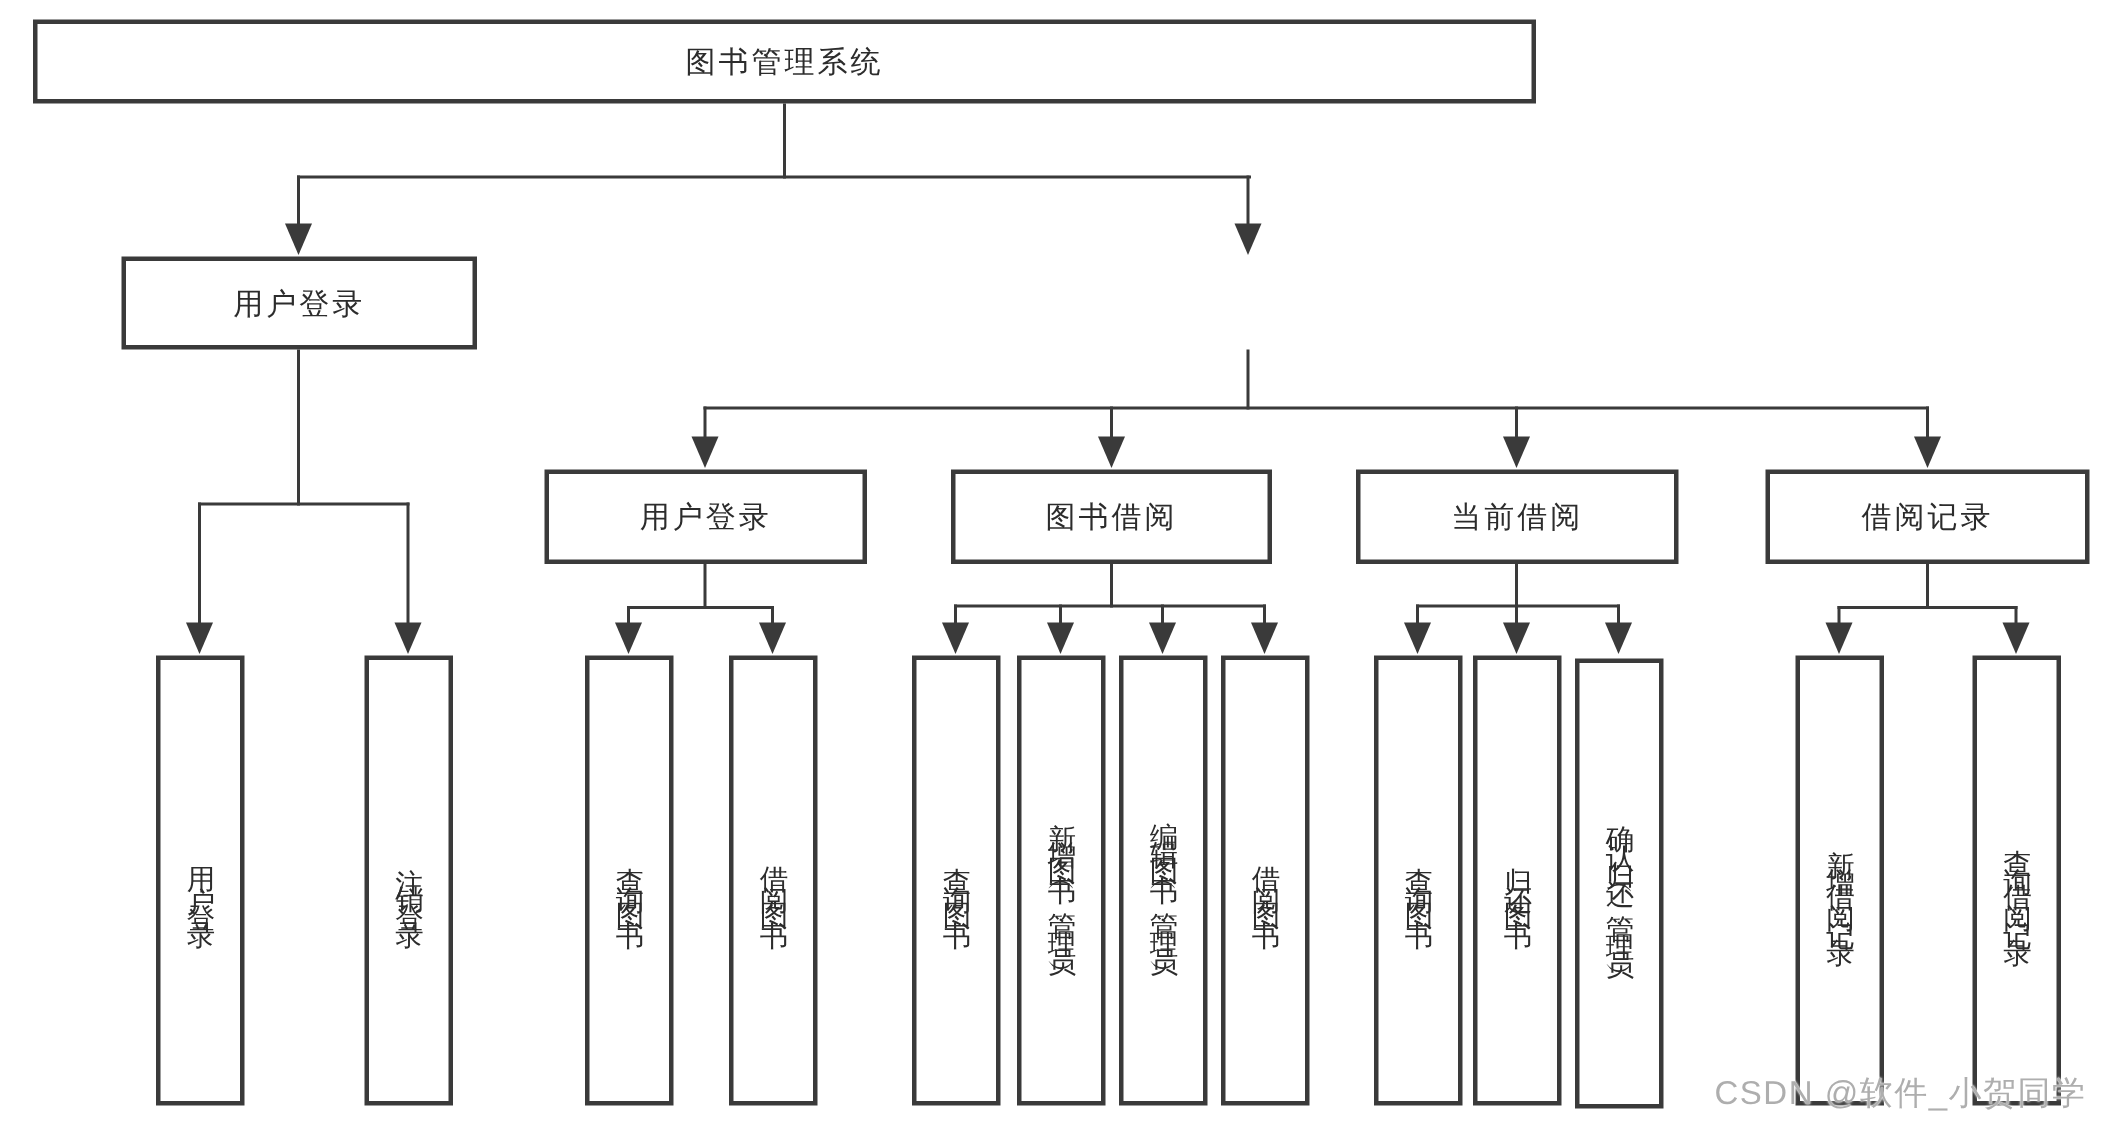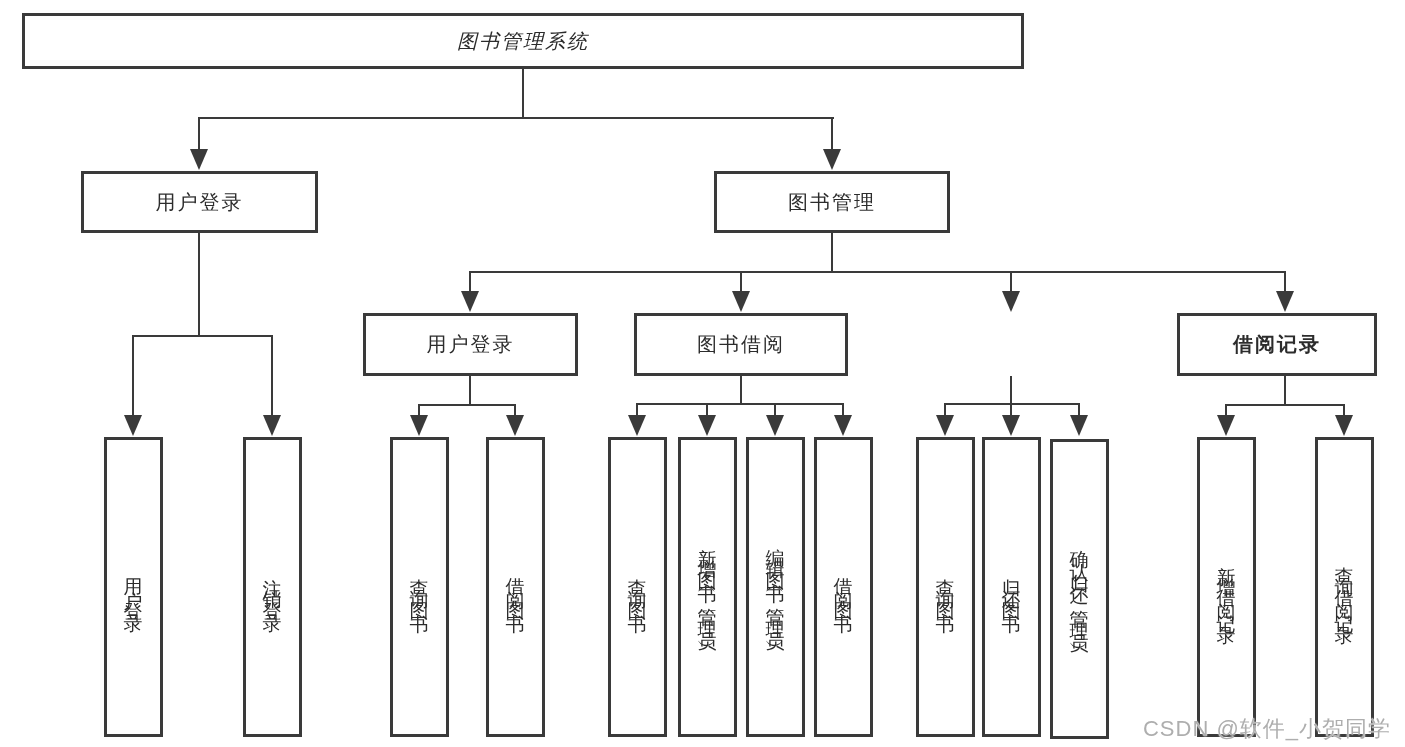--- a/index.html
+++ b/index.html
@@ -33,31 +33,30 @@
     font-size:22px; color:#aeaeae; letter-spacing:1px;
     text-shadow:0 0 2px #ffffff, 0 0 1px #ffffff;
     z-index:5; white-space:nowrap;
   }
 </style>
 </head>
 <body>
 
 <div class="stage">
 
-  <div class="node h" style="left:22px; top:13px; width:1002px; height:56px;font-style:italic;">图书管理系统</div>
+  <div class="node h" style="left:22px; top:13px; width:1002px; height:56px;">图书管理系统</div>
 
   <div class="vline" style="left:522px; top:69px; height:50px;"></div>
   <div class="hline" style="left:198px; top:117px; width:636px;"></div>
   <div class="vline" style="left:198px; top:117px; height:34px;"></div>
   <div class="vline" style="left:831px; top:117px; height:34px;"></div>
   <div class="arrow" style="left:190px; top:149px;"></div>
   <div class="arrow" style="left:823px; top:149px;"></div>
 
   <div class="node h" style="left:81px; top:171px; width:237px; height:62px;">用户登录</div>
-  <div class="node h" style="left:714px; top:171px; width:236px; height:62px;">图书管理</div>
 
   <div class="vline" style="left:198px; top:233px; height:104px;"></div>
   <div class="hline" style="left:132px; top:335px; width:141px;"></div>
   <div class="vline" style="left:132px; top:335px; height:82px;"></div>
   <div class="vline" style="left:271px; top:335px; height:82px;"></div>
   <div class="arrow" style="left:124px; top:415px;"></div>
   <div class="arrow" style="left:263px; top:415px;"></div>
 
   <div class="vline" style="left:831px; top:233px; height:40px;"></div>
   <div class="hline" style="left:469px; top:271px; width:817px;"></div>
@@ -65,21 +64,22 @@
   <div class="vline" style="left:740px; top:271px; height:24px;"></div>
   <div class="vline" style="left:1010px; top:271px; height:24px;"></div>
   <div class="vline" style="left:1284px; top:271px; height:24px;"></div>
   <div class="arrow" style="left:461px; top:291px;"></div>
   <div class="arrow" style="left:732px; top:291px;"></div>
   <div class="arrow" style="left:1002px; top:291px;"></div>
   <div class="arrow" style="left:1276px; top:291px;"></div>
 
   <div class="node h" style="left:363px; top:313px; width:215px; height:63px;">用户登录</div>
   <div class="node h" style="left:634px; top:313px; width:214px; height:63px;text-align:center;">图书借阅</div>
-  <div class="node h" style="left:1177px; top:313px; width:200px; height:63px;font-weight:bold;">借阅记录</div>
+  <div class="node h" style="left:904px; top:313px; width:215px; height:63px;">当前借阅</div>
+  <div class="node h" style="left:1177px; top:313px; width:216px; height:63px;">借阅记录</div>
 
   <div class="vline" style="left:469px; top:376px; height:30px;"></div>
   <div class="hline" style="left:418px; top:404px; width:98px;"></div>
   <div class="vline" style="left:418px; top:404px; height:14px;"></div>
   <div class="vline" style="left:514px; top:404px; height:14px;"></div>
   <div class="arrow" style="left:410px; top:415px;"></div>
   <div class="arrow" style="left:506px; top:415px;"></div>
 
   <div class="vline" style="left:740px; top:376px; height:29px;"></div>
   <div class="hline" style="left:636px; top:403px; width:208px;"></div>

